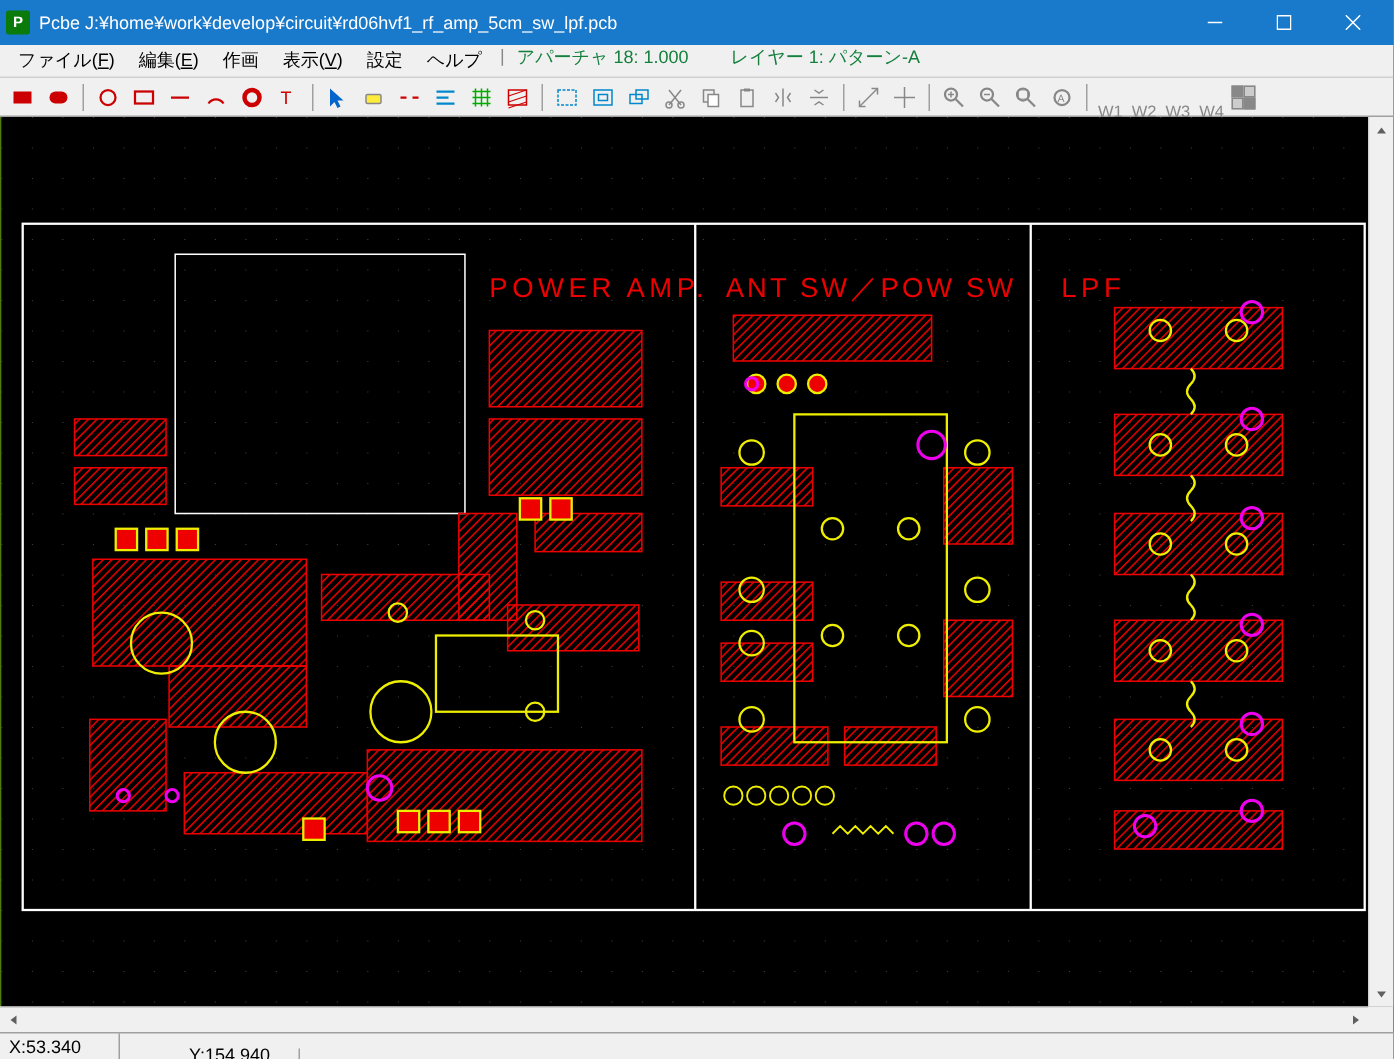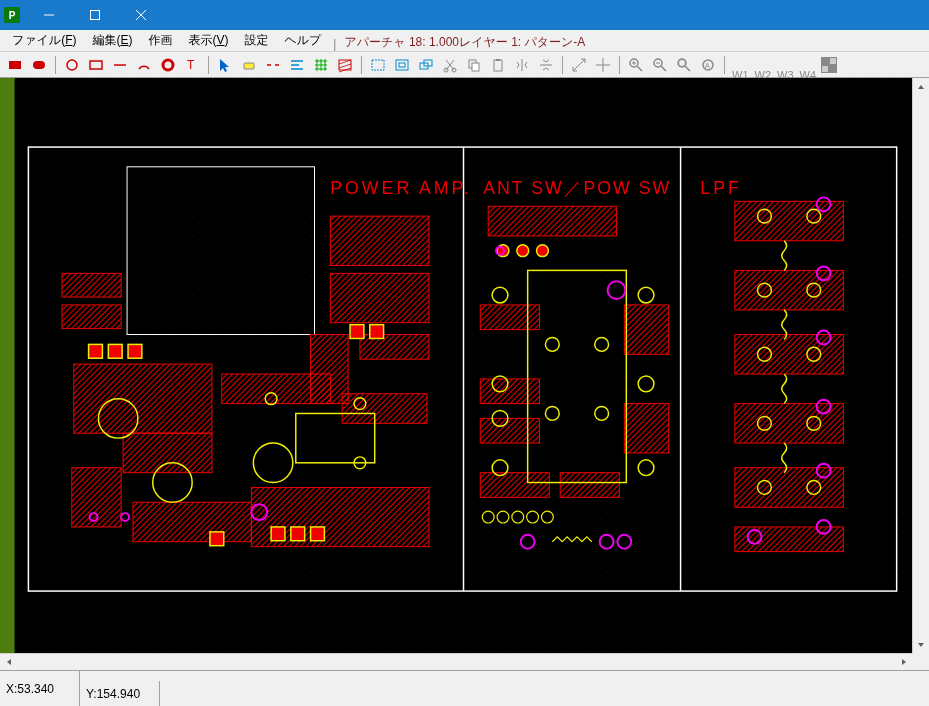--- a/index.html
+++ b/index.html
@@ -7,24 +7,24 @@
 
 
 .titlebar { background: #1979ca; color: #fff; height: 30px; display: flex; align-items: center; padding: 0 4px; font-size: 12px; }
 .titlebar .app-icon { width: 16px; height: 16px; background: #0a7a0a; margin-right: 6px; border-radius: 2px; display: flex; align-items: center; justify-content: center; color: #fff; font-size: 10px; font-weight: bold; }
 .titlebar .title { flex: 1; }
 .titlebar .win-controls { display: flex; gap: 0; }
 .titlebar .win-btn { width: 46px; height: 30px; display: flex; align-items: center; justify-content: center; cursor: pointer; color: #fff; }
 .titlebar .win-btn svg { width: 10px; height: 10px; }
 
 
-.menubar { background: #f0f0f0; height: 22px; display: flex; align-items: flex-end; padding: 0 4px; font-size: 12px; border-bottom: 1px solid #d0d0d0; }
+.menubar { background: #f0f0f0; height: 22px; display: flex; align-items: flex-start; padding: 0 4px; font-size: 12px; border-bottom: 1px solid #d0d0d0; }
 .menubar .menu-item { padding: 2px 8px; cursor: pointer; }
 .menubar .sep { color: #888; margin: 0 4px; }
-.menubar .info { color: #7f1d1d; margin-left: 4px; }
+.menubar .info { color: #15803d; margin-left: 4px; }
 .menubar u { text-decoration: underline; }
 
 
 .toolbar { background: #f0f0f0; height: 26px; display: flex; align-items: center; padding: 2px 4px; gap: 2px; border-bottom: 1px solid #a0a0a0; }
 .toolbar .tool-btn { width: 22px; height: 22px; display: flex; align-items: center; justify-content: center; cursor: pointer; border: 1px solid transparent; }
 .toolbar .tool-sep { width: 1px; height: 18px; background: #a0a0a0; margin: 0 3px; }
 .toolbar .tool-btn svg { width: 16px; height: 16px; }
 .toolbar .layer-label { font-size: 11px; color: #888; padding: 0 2px; cursor: pointer; margin-top: 20px; }
 .toolbar .layer-swatch { width: 18px; height: 16px; display: flex; align-items: center; justify-content: center; }
 .toolbar .swatch-grid { display: grid; grid-template-columns: 8px 8px; grid-template-rows: 8px 8px; gap: 0; }
@@ -39,31 +39,32 @@
 .vscroll { position: absolute; right: 0; top: 0; bottom: 17px; width: 17px; background: #f0f0f0; border-left: 1px solid #d0d0d0; }
 .vscroll .arrow { height: 17px; background: #f0f0f0; display: flex; align-items: center; justify-content: center; cursor: pointer; }
 .vscroll .track { background: #f0f0f0; height: calc(100% - 34px); position: relative; }
 .vscroll .arrow.down { position: absolute; bottom: 0; width: 100%; }
 .hscroll { position: absolute; left: 0; right: 17px; bottom: 0; height: 17px; background: #f0f0f0; border-top: 1px solid #d0d0d0; display: flex; }
 .hscroll .arrow { width: 17px; display: flex; align-items: center; justify-content: center; cursor: pointer; }
 .hscroll .track { flex: 1; }
 .scroll-corner { position: absolute; right: 0; bottom: 0; width: 17px; height: 17px; background: #f0f0f0; }
 
 
-.statusbar { height: 36px; background: #f0f0f0; border-top: 1px solid #a0a0a0; display: flex; align-items: stretch; font-size: 12px; }
+.statusbar { height: 18px; background: #f0f0f0; border-top: 1px solid #a0a0a0; display: flex; align-items: stretch; font-size: 12px; gap: 40px; }
 .statusbar .cell { border-right: 1px solid #a0a0a0; padding: 3px 6px; display: flex; align-items: center; }
 .statusbar .cell.x { width: 80px; }
 .statusbar .cell.y { width: 80px; margin-top: 10px; }
 .statusbar .cell.msg { flex: 1; }
 </style>
 </head>
 <body>
 
 <div class="titlebar">
   <div class="app-icon">P</div>
+  <div class="title">Pcbe J:¥home¥work¥develop¥circuit¥rd06hvf1_rf_amp_5cm_sw_lpf.pcb</div>
   <div class="win-controls">
     <div class="win-btn">
       <svg viewBox="0 0 10 10">
           <line x1="0" y1="5" x2="10" y2="5" stroke="#fff" stroke-width="1"></line>
         </svg>
     </div>
     <div class="win-btn">
       <svg viewBox="0 0 10 10">
           <rect x="0.5" y="0.5" width="9" height="9" fill="none" stroke="#fff" stroke-width="1"></rect>
         </svg>
@@ -79,21 +80,21 @@
 
 <div class="menubar">
   <div class="menu-item">ファイル(<u>F</u>)</div>
   <div class="menu-item">編集(<u>E</u>)</div>
   <div class="menu-item">作画</div>
   <div class="menu-item">表示(<u>V</u>)</div>
   <div class="menu-item">設定</div>
   <div class="menu-item">ヘルプ</div>
   <span class="sep">|</span>
   <span class="info">アパーチャ 18: 1.000</span>
-  <span class="info" style="margin-left:0">レイヤー 1: パターン-A</span>
+  <span class="info" style="margin-left:28px">レイヤー 1: パターン-A</span>
 </div>
 
 <div class="toolbar">
   <div class="tool-btn">
       <svg viewBox="0 0 16 16">
         <rect x="2" y="4" width="12" height="8" fill="#c00"></rect>
       </svg>
     </div>
   <div class="tool-btn">
       <svg viewBox="0 0 16 16">

